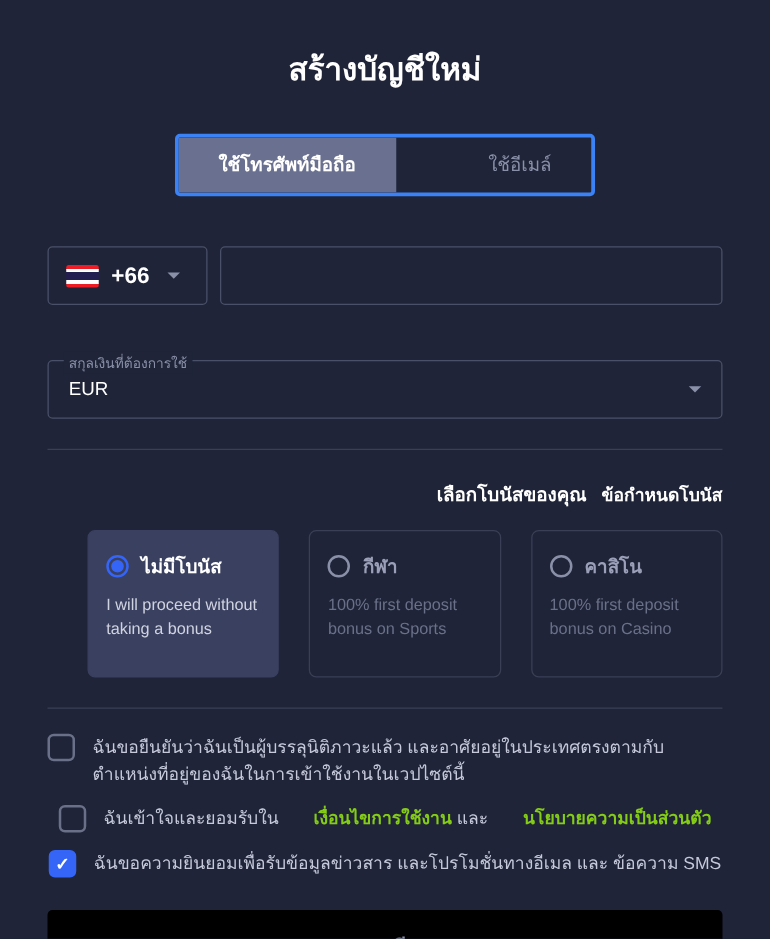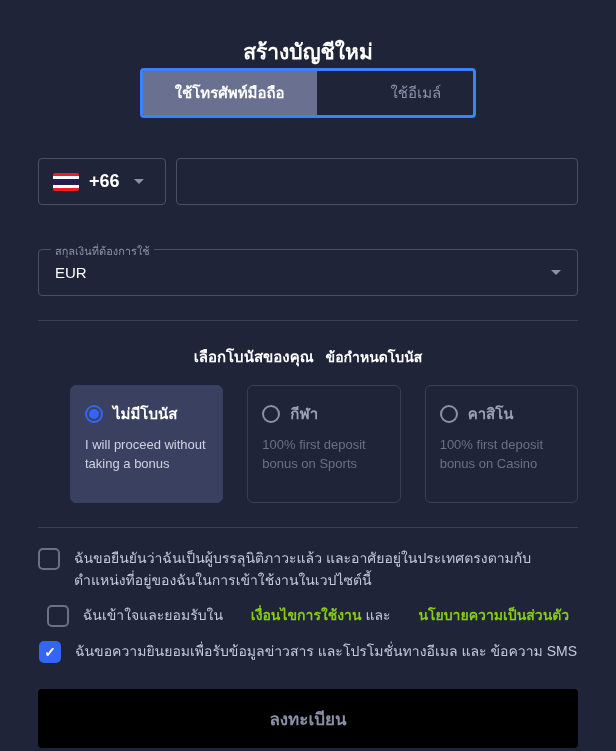--- a/index.html
+++ b/index.html
@@ -9,22 +9,23 @@
       color: #fff;
       width: 616px;
       height: 751px;
       overflow: hidden;
     }
     .container {
       padding: 35px 38px;
     }
     .title {
       text-align: center;
-      font-size: 21px;
-      font-weight: 700;
+      font-size: 25px;
+      font-weight: 700;
+      margin-bottom: 32px;
       color: #fff;
     }
     .tabs {
       display: flex;
       justify-content: center;
       margin-bottom: 40px;
     }
     .tab-group {
       display: flex;
       border: 3px solid #3b82f6;
@@ -121,21 +122,21 @@
       font-size: 15px;
       color: #fff;
     }
     .divider {
       border: none;
       border-top: 1px solid #3a3f56;
       margin-bottom: 24px;
     }
     .bonus-header {
       display: flex;
-      justify-content: center;
+      justify-content: flex-end;
       align-items: center;
       margin-bottom: 16px;
     }
     .bonus-title {
       font-size: 15px;
       font-weight: 700;
       color: #fff;
     }
     .bonus-terms {
       font-size: 14px;

